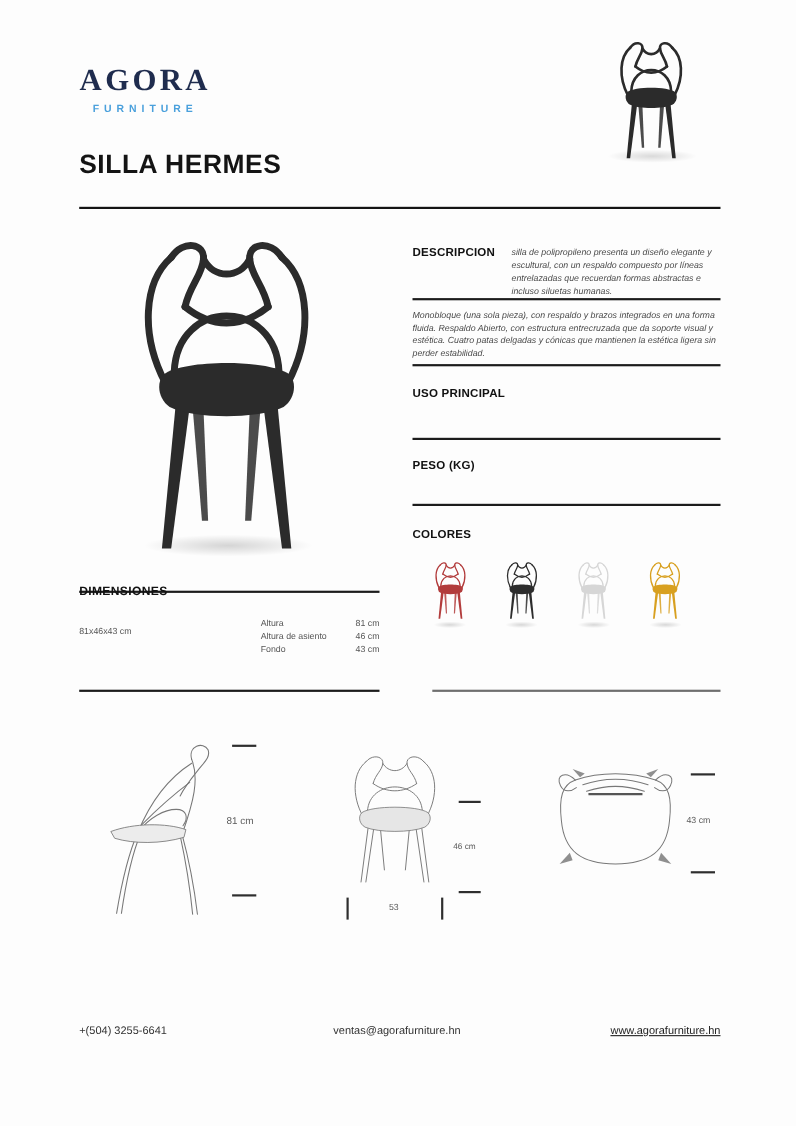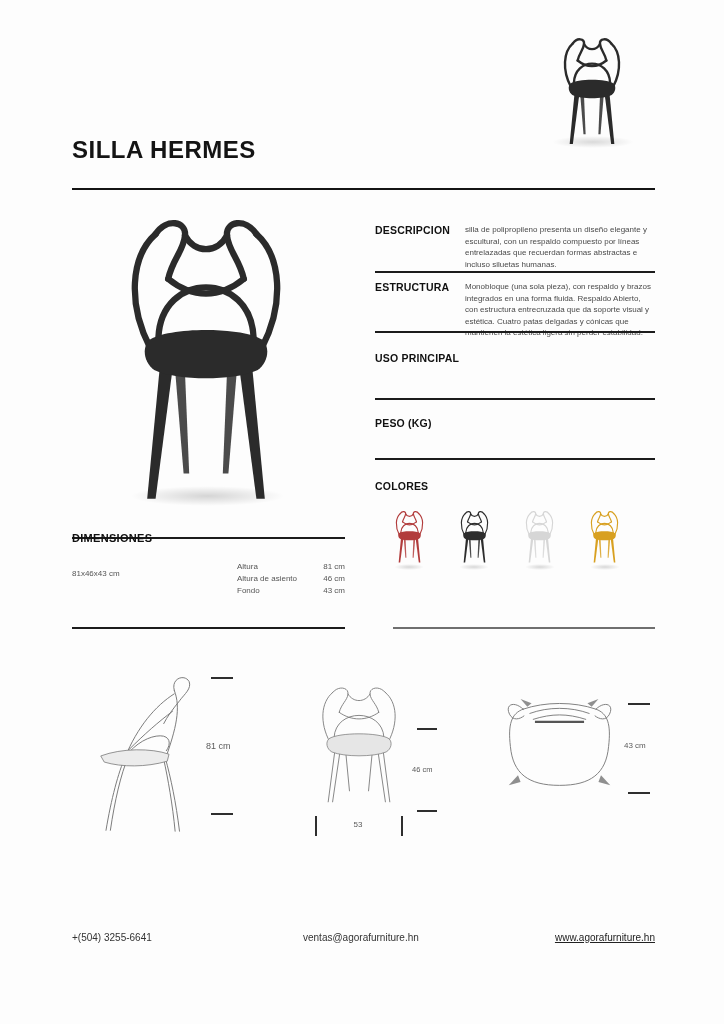--- a/index.html
+++ b/index.html
@@ -28,21 +28,21 @@
   .rule{position:absolute;background:#141414;}
   
   .main-chair{position:absolute;left:122px;top:214px;width:168px;height:288px;}
   .main-chair svg{width:100%;height:100%;}
   .main-shadow{position:absolute;left:130px;top:486px;width:155px;height:20px;
     background:radial-gradient(ellipse at center,rgba(0,0,0,.16),rgba(0,0,0,0) 70%);}
   
   .spec-row{position:absolute;left:375px;width:280px;display:flex;}
   .spec-label{width:90px;flex:none;font-size:10.5px;font-weight:700;color:#111;
     letter-spacing:.2px;}
-  .spec-text{flex:1;font-size:8px;line-height:1.45;color:#4a4a4a;}
+  .spec-text{flex:1;font-size:8px;line-height:1.45;color:#4a4a4a;font-style:italic;}
   .thin-rule{position:absolute;height:1.5px;background:#1c1c1c;}
   .gray-rule{position:absolute;height:1.5px;background:#6f6f6f;}
   
   .swatches{position:absolute;left:392px;top:510px;width:230px;display:flex;
     justify-content:space-between;}
   .swatch{width:34px;height:58px;text-align:center;}
   .swatch svg{width:31px;height:53px;}
   .swatch-shadow{width:30px;height:6px;margin:-3px auto 0;
     background:radial-gradient(ellipse at center,rgba(0,0,0,.15),rgba(0,0,0,0) 70%);}
   
@@ -132,20 +132,24 @@
         <path d="M113,11 L121,2 L108,7 Z"></path>
         <path d="M26,92 L15,104 L29,100 Z"></path>
         <path d="M124,92 L135,104 L121,100 Z"></path>
       </g>
     </symbol>
   </defs>
 </svg>
 
 <div class="page">
 
+  <div class="logo">
+    <div class="logo-name" style="color: rgb(31, 44, 78);">AGORA</div>
+    <div class="logo-tagline" style="color: rgb(74, 160, 220);">FURNITURE</div>
+  </div>
 
   <div class="mini-chair" style="color: rgb(43, 43, 43);">
     <svg>
         <use href="#chair-front"></use>
       </svg>
   </div>
   <div class="mini-shadow"></div>
 
   <div class="title">SILLA HERMES</div>
   <div class="rule" style="left:72px;top:188px;width:583px;height:2px;"></div>
@@ -157,21 +161,20 @@
       </svg>
   </div>
 
   <div class="spec-row" style="top:224px;">
     <div class="spec-label">DESCRIPCION</div>
     <div class="spec-text">silla de polipropileno presenta un diseño elegante y escultural, con un respaldo compuesto por líneas entrelazadas que recuerdan formas abstractas e incluso siluetas humanas.</div>
   </div>
   <div class="thin-rule" style="left:375px;top:271px;width:280px;"></div>
 
   <div class="spec-row" style="top:281px;">
-    <div class="spec-label">ESTRUCTURA</div>
     <div class="spec-text">Monobloque (una sola pieza), con respaldo y brazos integrados en una forma fluida. Respaldo Abierto, con estructura entrecruzada que da soporte visual y estética. Cuatro patas delgadas y cónicas que mantienen la estética ligera sin perder estabilidad.</div>
   </div>
   <div class="thin-rule" style="left:375px;top:331px;width:280px;"></div>
 
   <div class="spec-row" style="top:352px;">
     <div class="spec-label">USO PRINCIPAL</div>
   </div>
   <div class="thin-rule" style="left:375px;top:398px;width:280px;"></div>
 
   <div class="spec-row" style="top:417px;">

